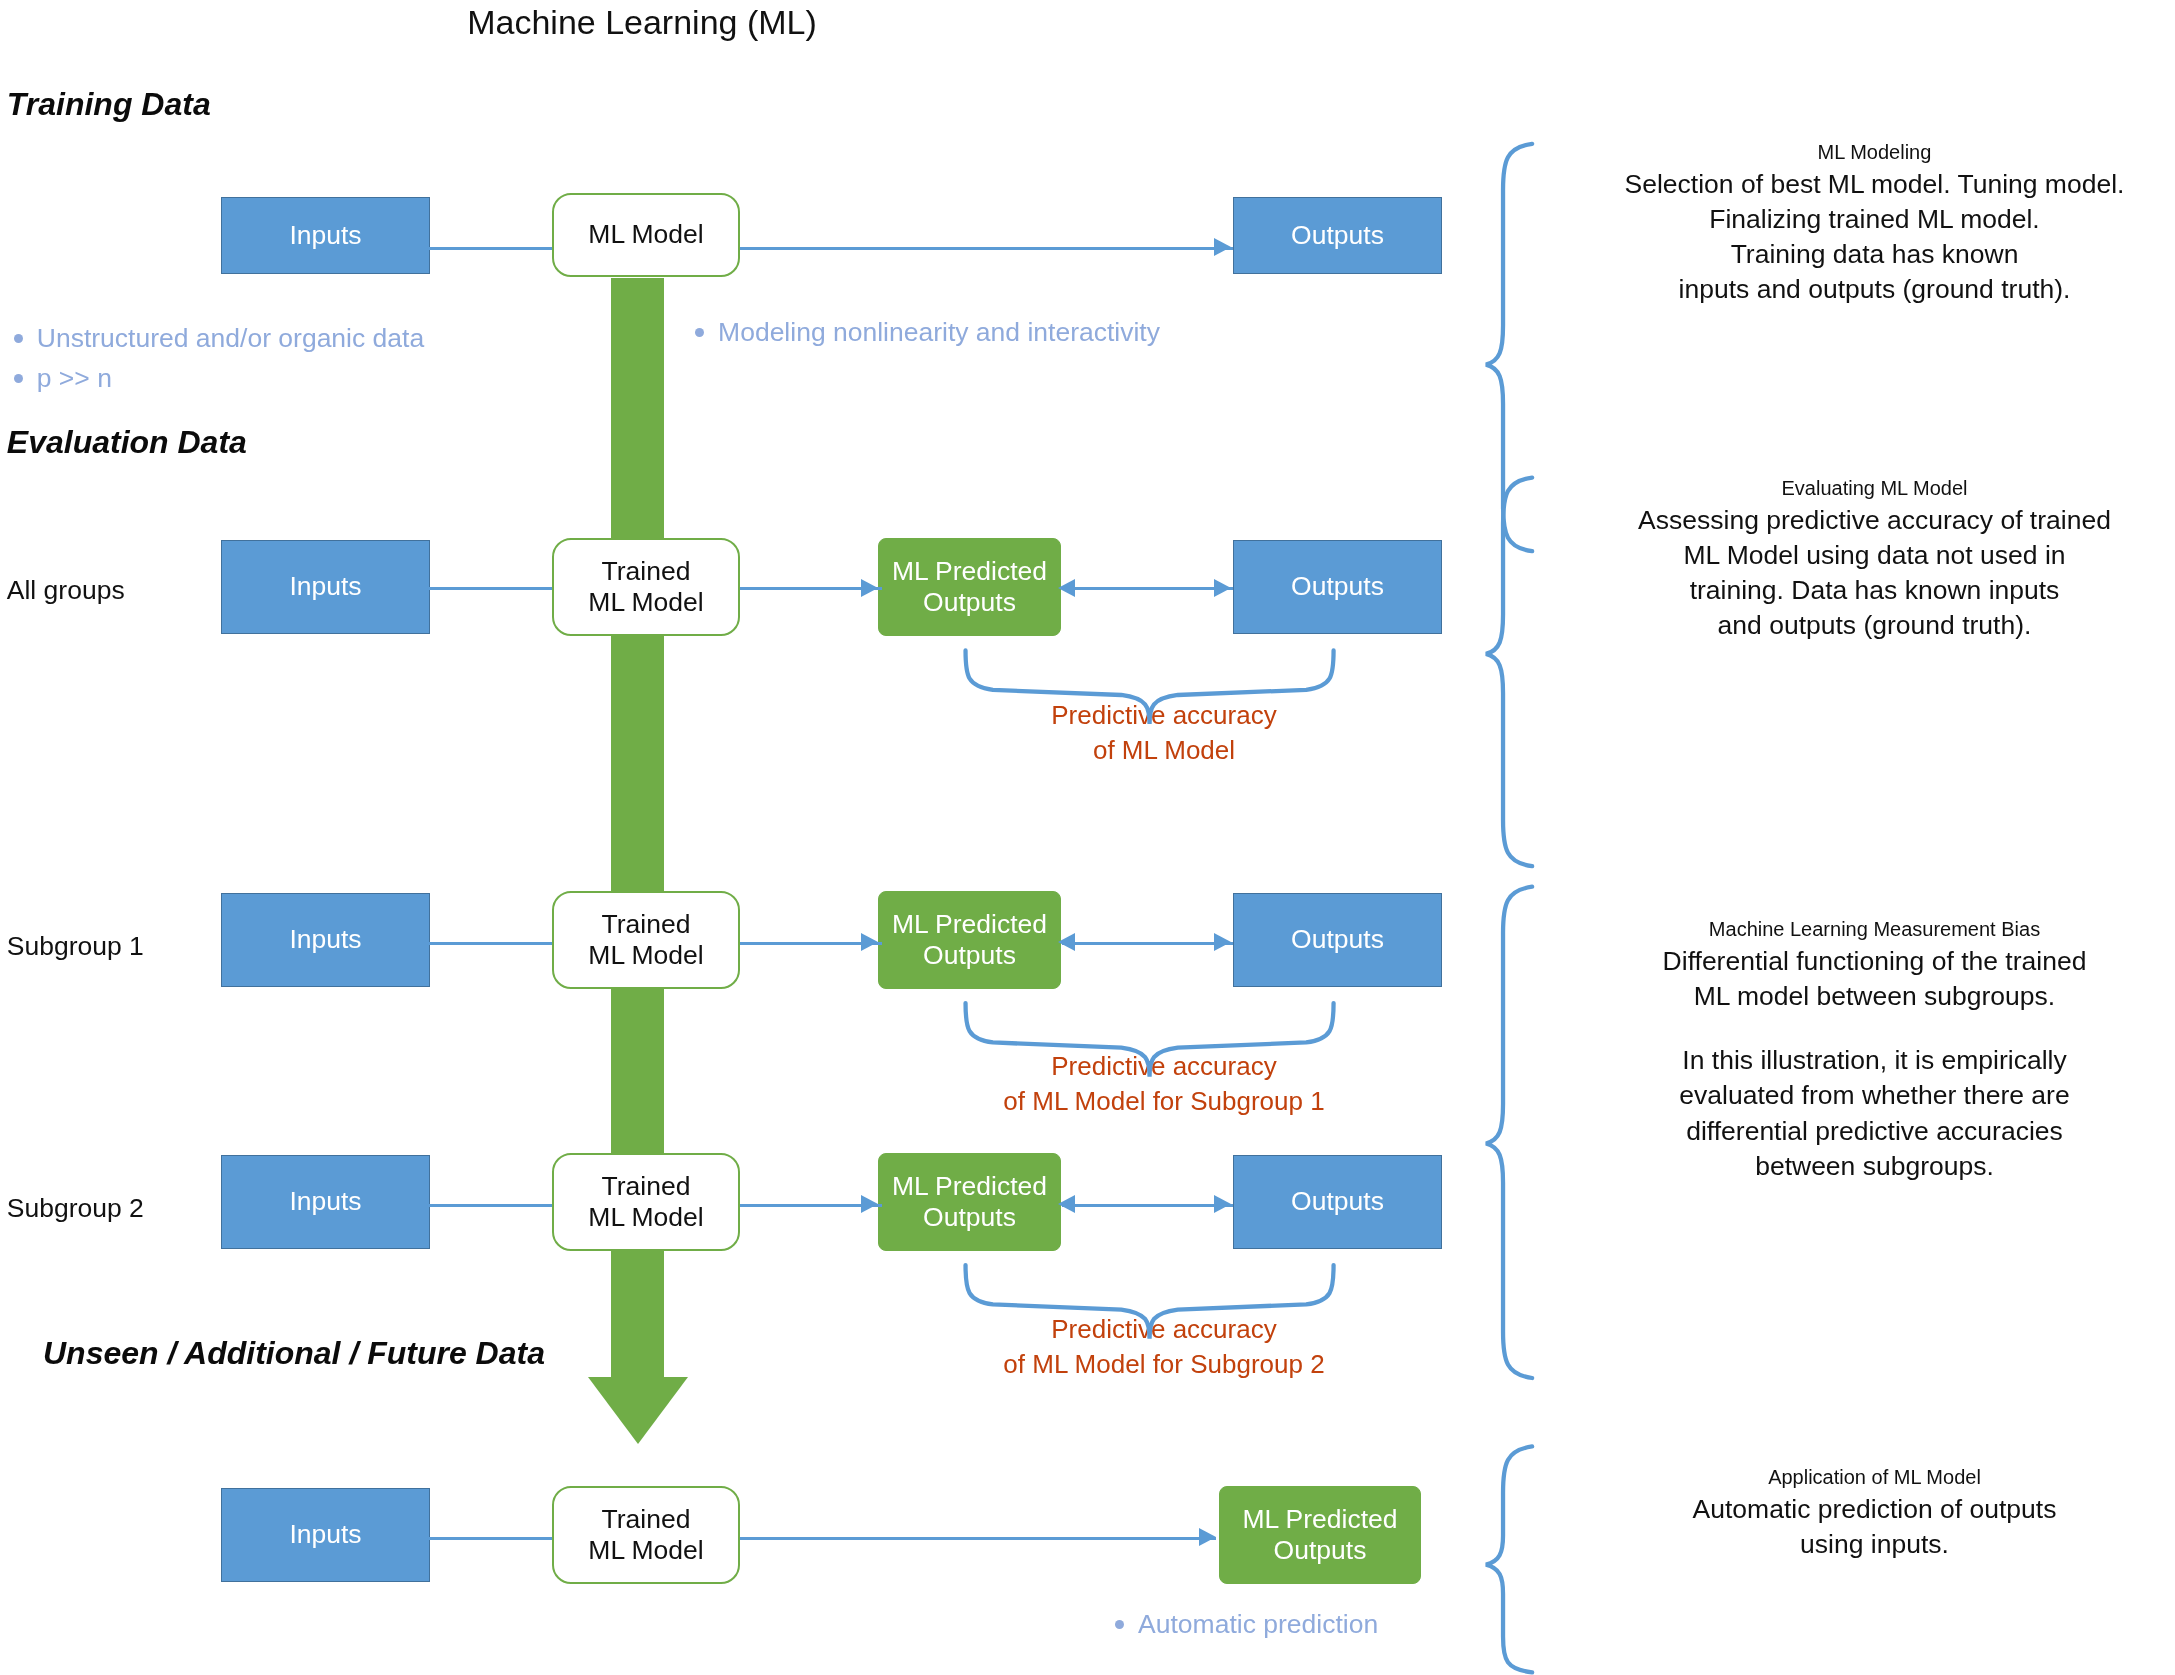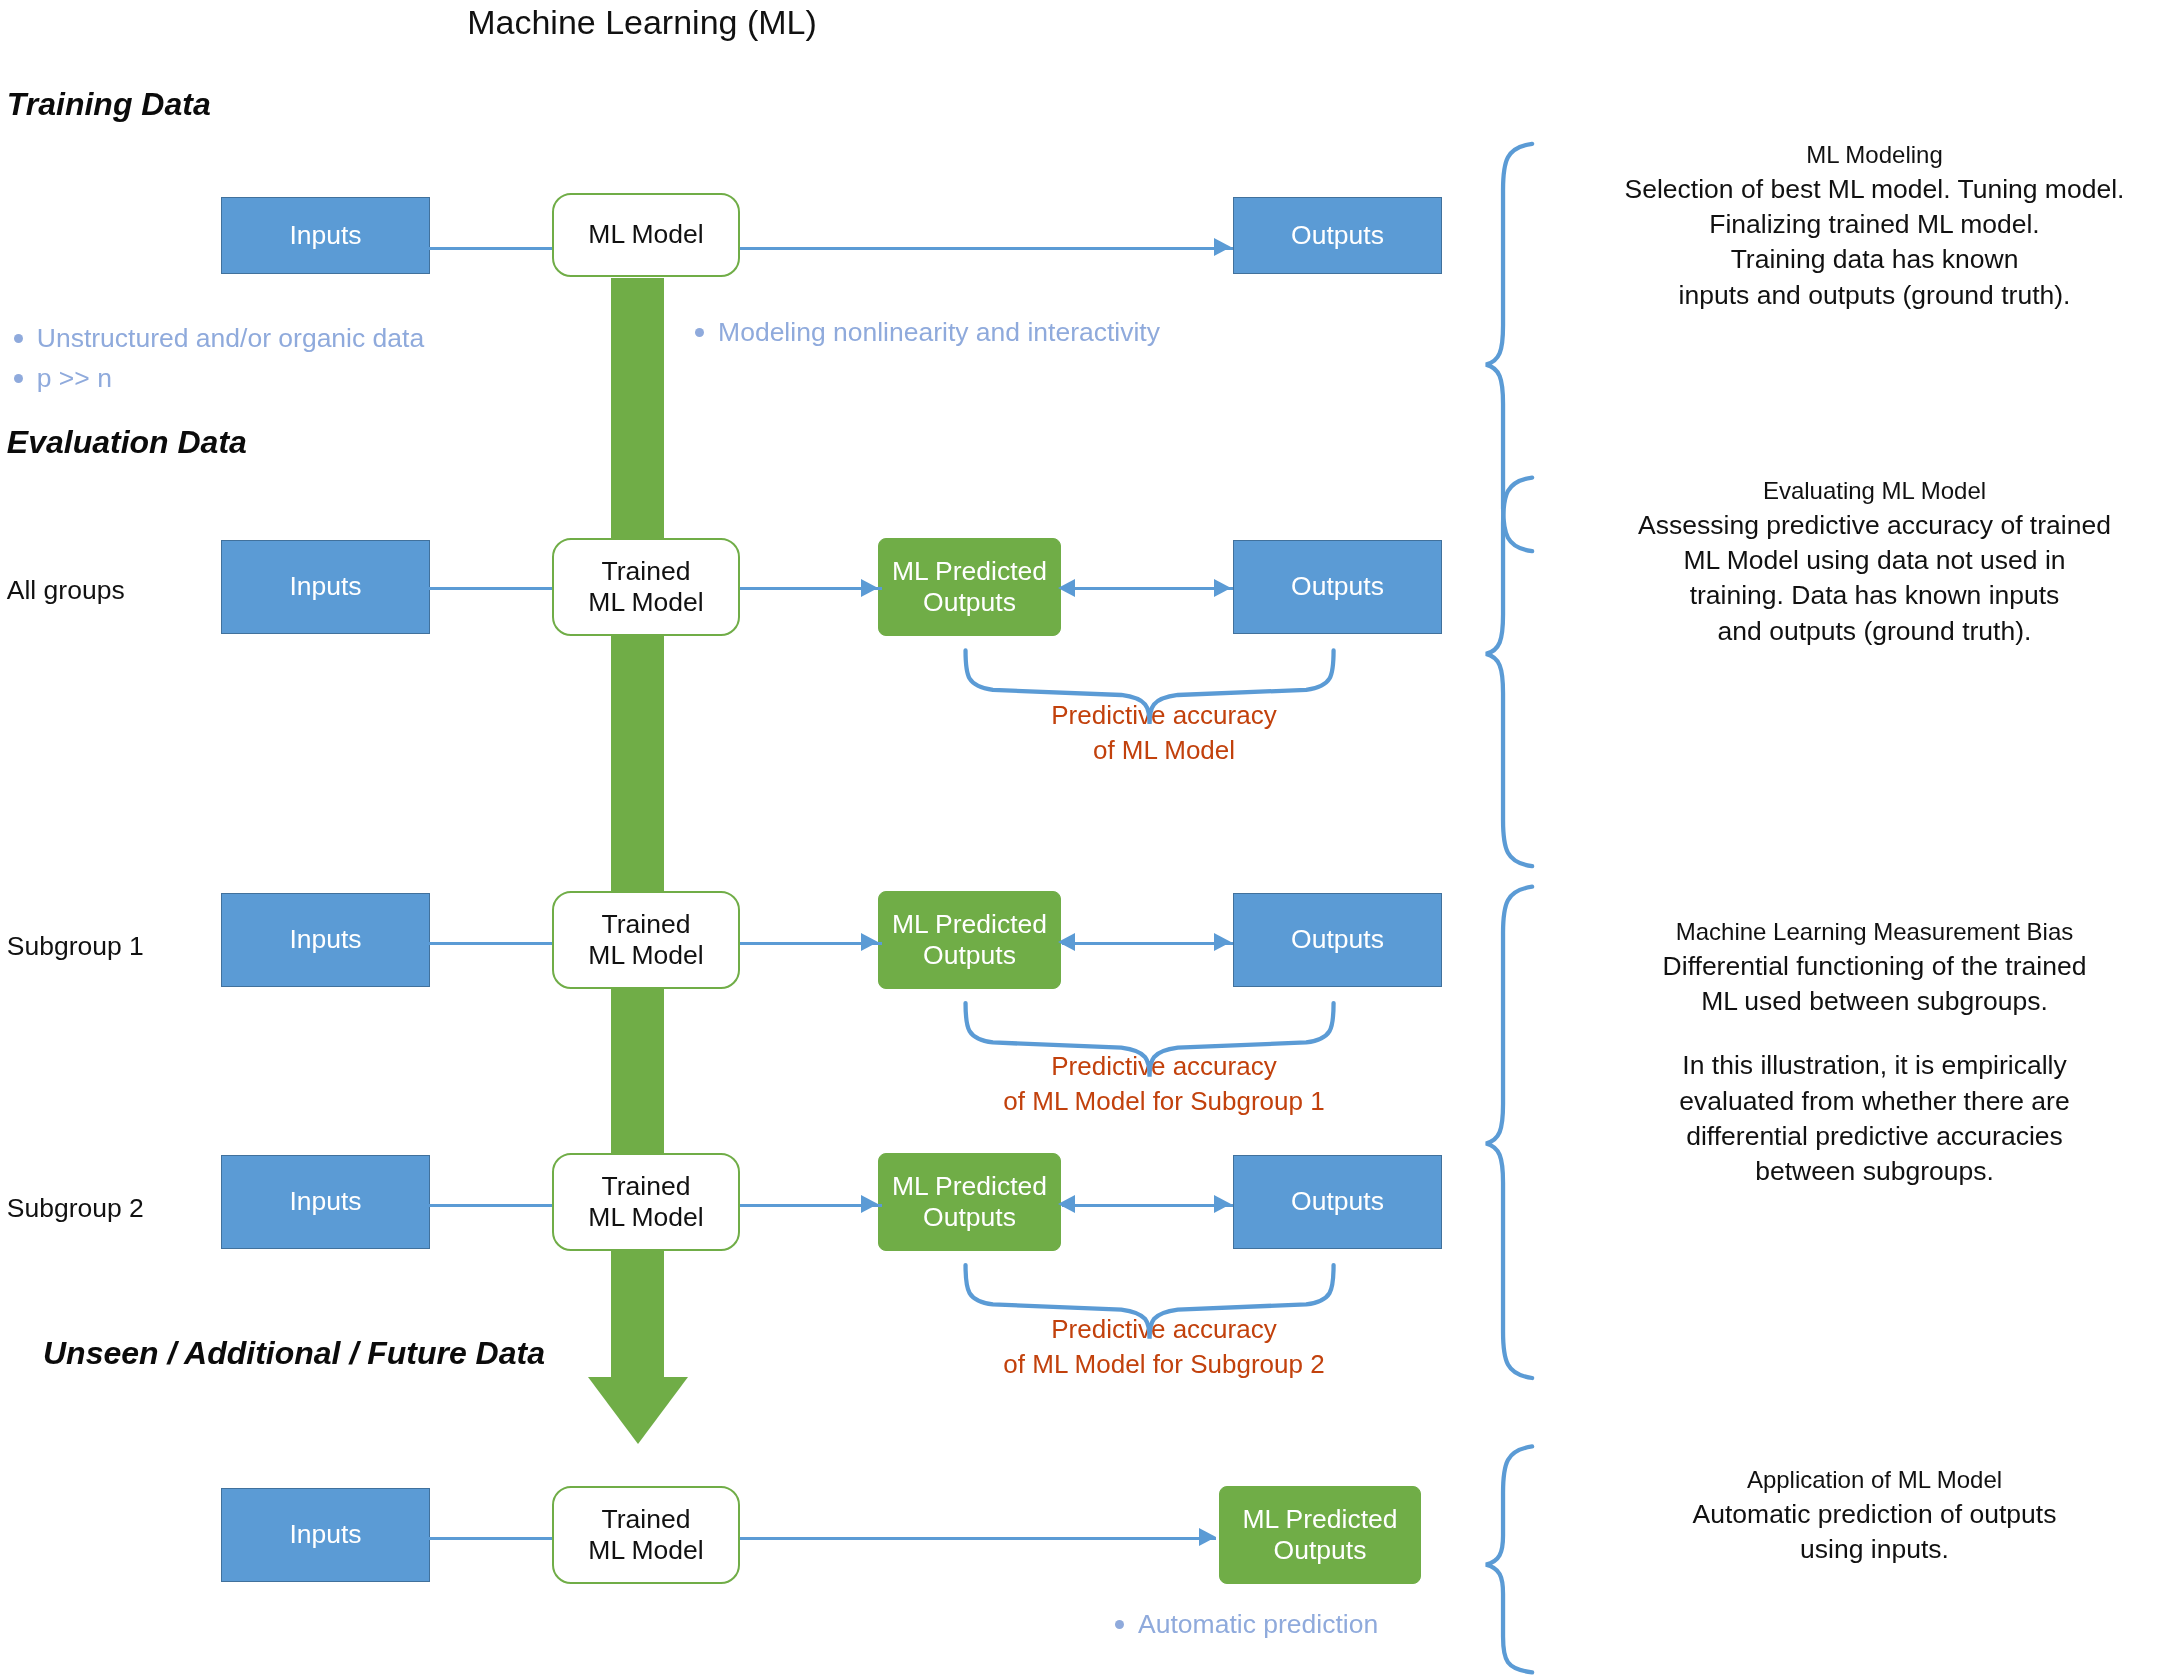--- a/index.html
+++ b/index.html
@@ -100,21 +100,21 @@
     background: #8FAADC; flex: 0 0 auto;
   }
 
   
   .caption {
     font-size: 26px; color: #c2410c; text-align: center; line-height: 1.35;
   }
 
   
   .desc { width: 599px; text-align: center; color: #111; }
-  .desc-title { font-size: 24px; line-height: 1.3; margin-bottom: 1.7px; }
+  .desc-title { font-size: 20px; line-height: 1.3; margin-bottom: 1.7px; }
   .desc-body { font-size: 26.5px; line-height: 1.33; }
   .desc-body p { margin: 0; }
   .desc-gap { height: 29px; }
 
   svg.overlay { position: absolute; left: 0; top: 0; width: 2175px; height: 1675px; pointer-events: none; z-index: 4; }
 </style>
 </head>
 <body>
 
 <div id="stage">
@@ -323,21 +323,21 @@
       <p>ML Model using data not used in</p>
       <p>training. Data has known inputs</p>
       <p>and outputs (ground truth).</p>
     </div>
   </div>
 
   <div class="abs desc" style="left:1575px; top:916px;">
     <div class="desc-title">Machine Learning Measurement Bias</div>
     <div class="desc-body">
       <p>Differential functioning of the trained</p>
-      <p>ML used between subgroups.</p>
+      <p>ML model between subgroups.</p>
       <div class="desc-gap"></div>
       <p>In this illustration, it is empirically</p>
       <p>evaluated from whether there are</p>
       <p>differential predictive accuracies</p>
       <p>between subgroups.</p>
     </div>
   </div>
 
   <div class="abs desc" style="left:1575px; top:1464px;">
     <div class="desc-title">Application of ML Model</div>

